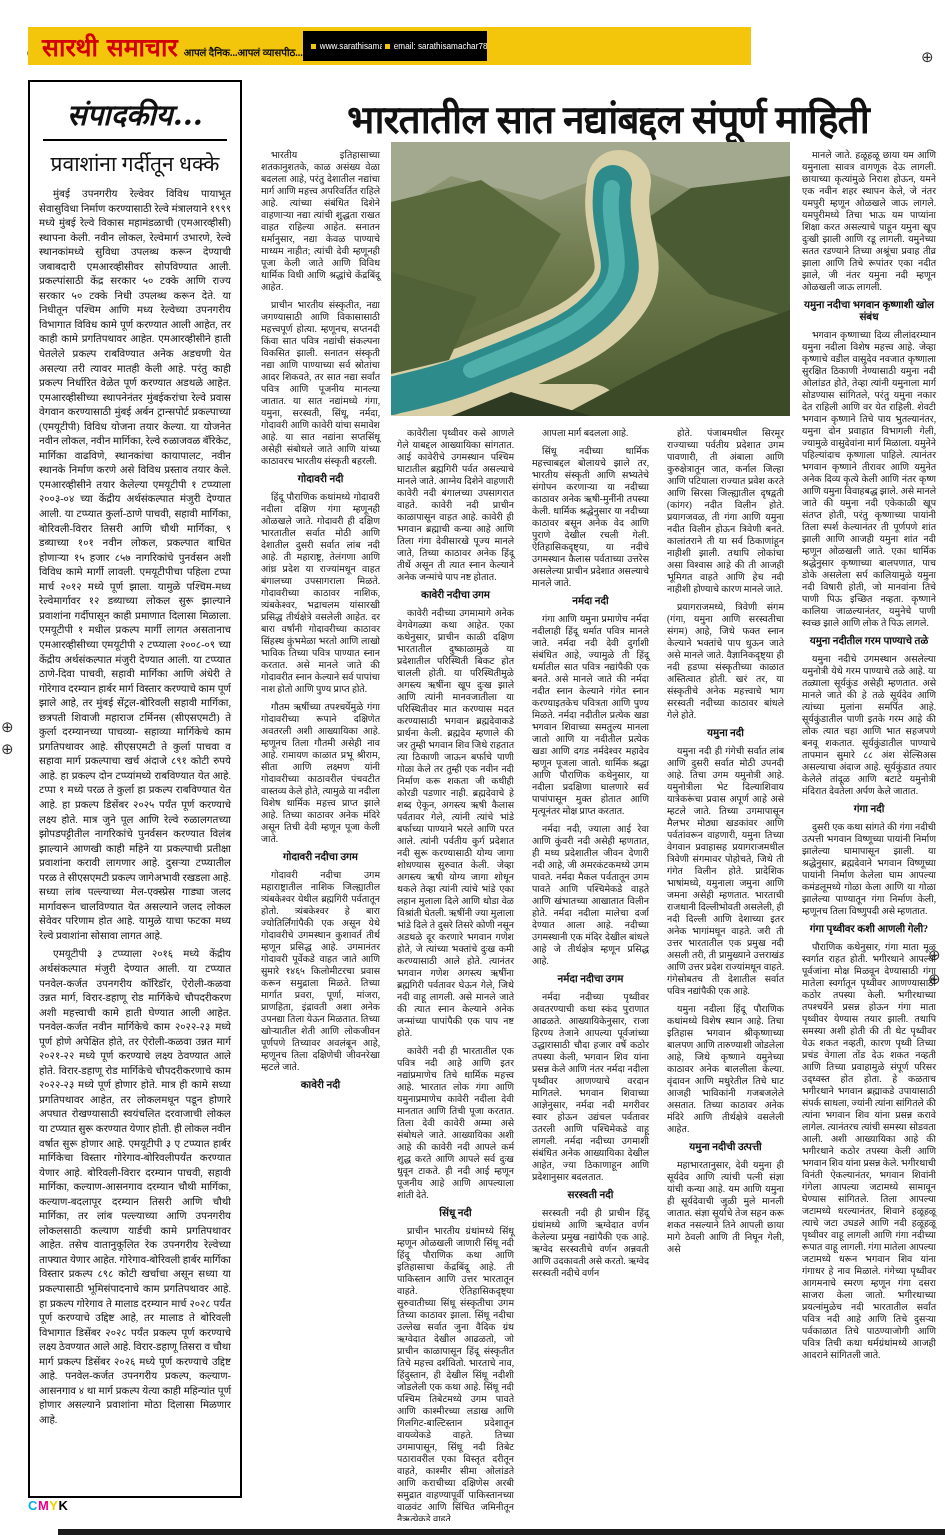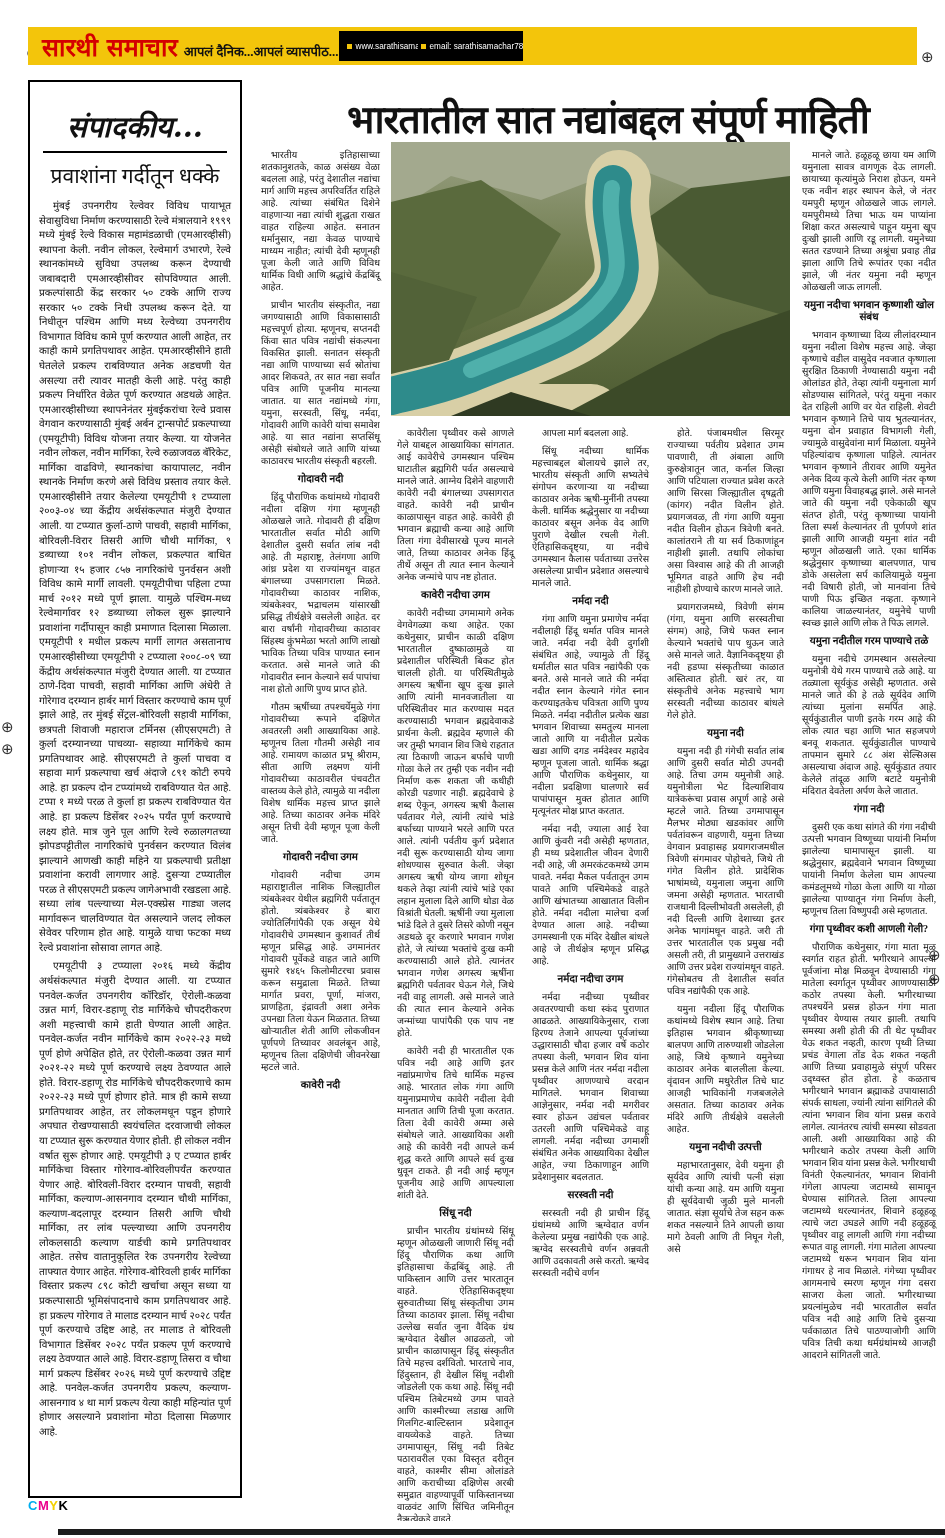--- a/index.html
+++ b/index.html
@@ -7,35 +7,35 @@
         font-family:"Liberation Serif", serif;color:#111;overflow:hidden;}
 
   
   .regmark{position:absolute;font-size:15px;color:#333;line-height:1;}
   .regmark::before{content:"\2295";}
   .cmyk{position:absolute;font-family:"Liberation Sans",sans-serif;font-weight:bold;
         font-size:13px;letter-spacing:.5px;}
   .cmyk .c{color:#00AEEF}.cmyk .m{color:#EC008C}.cmyk .y{color:#F2D000}.cmyk .k{color:#000}
 
   
-  .masthead{position:absolute;left:28px;top:27px;width:889px;height:38px;background:#F3C50B;
+  .masthead{position:absolute;left:28px;top:27px;width:723px;height:38px;background:#F3C50B;
             display:flex;align-items:center;padding:0;box-sizing:border-box;}
   .mast-left{display:flex;align-items:baseline;padding-left:14px;white-space:nowrap;}
   .mast-name{color:#D40000;font-weight:bold;font-size:25px;font-family:"DejaVu Serif",serif;}
-  .mast-tag{font-size:13px;color:#111;margin-left:6px;font-weight:bold;}
+  .mast-tag{font-size:10px;color:#111;margin-left:6px;font-weight:bold;}
   .mast-date{flex:1;text-align:center;font-weight:bold;font-size:14.5px;color:#000;white-space:nowrap;}
   .mast-contact{width:184px;height:30px;background:#000;margin-right:6px;color:#fff;
                 font-family:"Liberation Sans",sans-serif;font-size:8.2px;display:flex;
                 gap:3px;padding-left:8px;box-sizing:border-box;}
   .contact-line{display:flex;align-items:center;white-space:nowrap;overflow:hidden;}
   .bullet{display:inline-block;width:5px;height:5px;background:#F3C50B;margin-right:4px;flex:0 0 auto;}
 
   
   .editorial{position:absolute;left:28px;top:80px;width:214px;height:1418px;
-             border:2px solid #000;box-sizing:border-box;padding:22px 9px;overflow:hidden;}
+             border:2px solid #000;box-sizing:border-box;padding:10px 9px;overflow:hidden;}
   .ed-title{font-family:"DejaVu Serif",serif;font-style:italic;font-weight:bold;font-size:29px;
             text-align:center;border-bottom:2px solid #000;padding-bottom:6px;margin:2px 4px 8px;}
   .ed-head{text-align:center;font-weight:normal;font-size:21px;margin:0 0 10px;}
   .ed-body p{font-size:10.2px;line-height:14.55px;text-align:justify;text-indent:14px;margin:0 0 4px;}
 
   
   .art-head{position:absolute;left:250px;top:82px;width:692px;height:52px;margin:12px;
             text-align:center;font-family:"Liberation Sans",sans-serif;font-weight:bold;
             font-size:39px;line-height:52px;letter-spacing:-1px;white-space:nowrap;overflow:hidden;}
   .col{position:absolute;overflow:hidden;}

